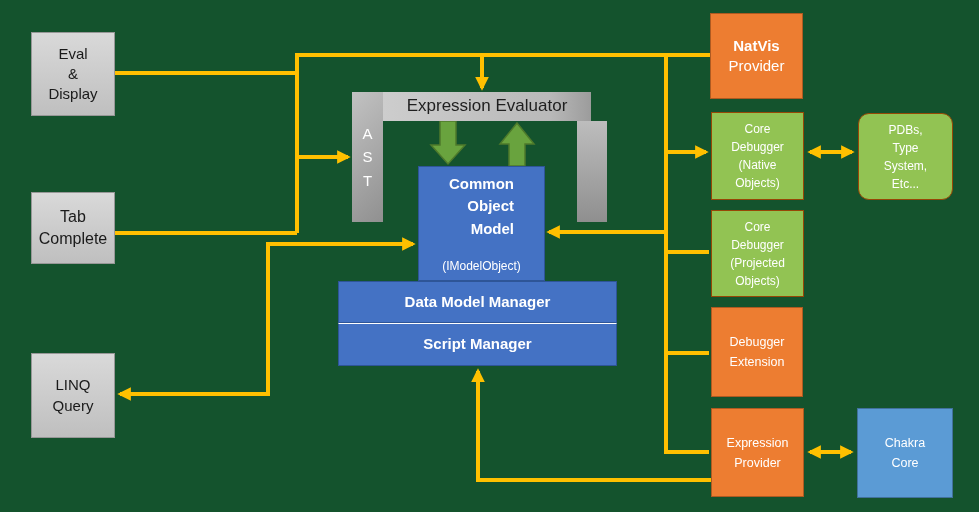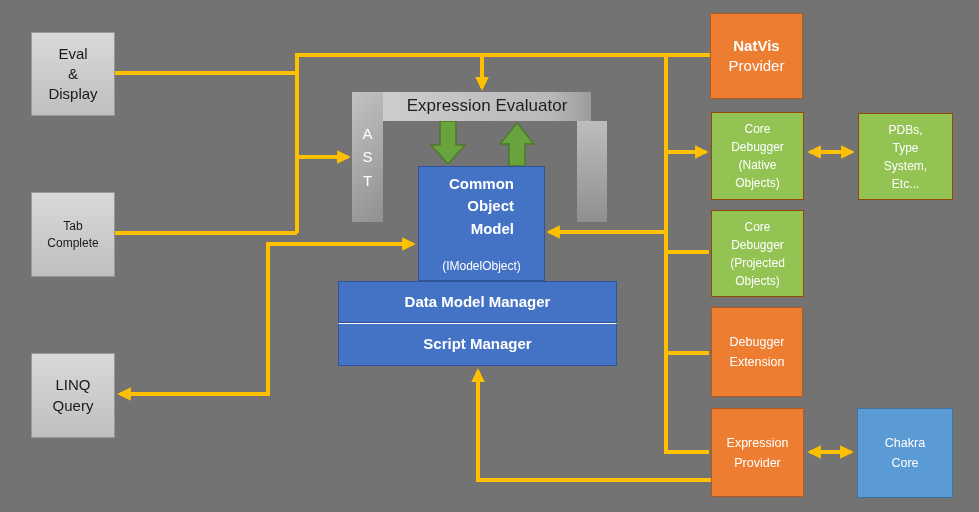--- a/index.html
+++ b/index.html
@@ -1,16 +1,16 @@
 <!DOCTYPE html>
 <html><head>
 <meta charset="utf-8">
 <style>
   html,body{margin:0;padding:0;background:#fff;}
-  #canvas{position:relative;width:979px;height:512px;background:#737373;overflow:hidden;
+  #canvas{position:relative;width:979px;height:512px;background:#14532d;overflow:hidden;
           font-family:"Liberation Sans","DejaVu Sans",sans-serif;}
   .box{position:absolute;box-sizing:border-box;display:flex;align-items:center;justify-content:center;
        text-align:center;line-height:1.35;}
   .ml{white-space:pre-line;}
   
   .gray{background:linear-gradient(to bottom,#d9d9d9,#bfbfbf);border:1px solid #979797;color:#1a1a1a;}
   
   .pillar{background:linear-gradient(135deg,#c2c2c2,#909090);color:#ffffff;}
   .eebar{background:linear-gradient(to right,#cdcdcd 0%,#b9b9b9 80%,#9c9c9c 100%);color:#1f1f1f;}
   
@@ -65,21 +65,21 @@
 
     <g fill="#69A33E" stroke="#4E7A2B" stroke-width="1.5">
       <polygon points="440,121 456,121 456,145 465,145 448,164 431,145 440,145"></polygon>
       <polygon points="517,123 534,144 525,144 525,166 509,166 509,144 500,144"></polygon>
     </g>
   </svg>
 
   <div class="box gray ml" style="left:31px;top:32px;width:84px;height:84px;font-size:15px;">Eval
 &amp;
 Display</div>
-  <div class="box gray ml" style="left:31px;top:192px;width:84px;height:85px;font-size:12px;">Tab
+  <div class="box gray ml" style="left:31px;top:192px;width:84px;height:72px;font-size:16px;">Tab
 Complete</div>
   <div class="box gray ml" style="left:31px;top:353px;width:84px;height:85px;font-size:15px;">LINQ
 Query</div>
 
   <div class="box pillar ml" style="left:352px;top:92px;width:31px;height:130px;font-size:15px;line-height:1.55;">A
 S
 T</div>
   <div class="box eebar" style="left:383px;top:92px;width:208px;height:29px;font-size:17px;">Expression Evaluator</div>
   <div class="box pillar" style="left:577px;top:121px;width:30px;height:101px;background:linear-gradient(to bottom,#bdbdbd,#8f8f8f);"></div>
 
@@ -96,21 +96,21 @@
   <div class="box orange" style="left:710px;top:13px;width:93px;height:86px;flex-direction:column;font-size:15px;">
     <div class="bold">NatVis</div>
     <div>Provider</div>
   </div>
 
   <div class="box green ml" style="left:711px;top:112px;width:93px;height:88px;font-size:12px;line-height:1.5;">Core
 Debugger
 (Native
 Objects)</div>
 
-  <div class="box green ml" style="left:858px;top:113px;width:95px;height:87px;font-size:12px;line-height:1.5;">PDBs,
+  <div class="box green ml" style="left:858px;top:113px;width:95px;height:87px;font-size:12px;line-height:1.5;border-radius:11px;">PDBs,
 Type
 System,
 Etc...</div>
 
   <div class="box green ml" style="left:711px;top:210px;width:93px;height:87px;font-size:12px;line-height:1.5;">Core
 Debugger
 (Projected
 Objects)</div>
 
   <div class="box orange ml" style="left:711px;top:307px;width:92px;height:90px;font-size:12.5px;line-height:1.6;">Debugger

